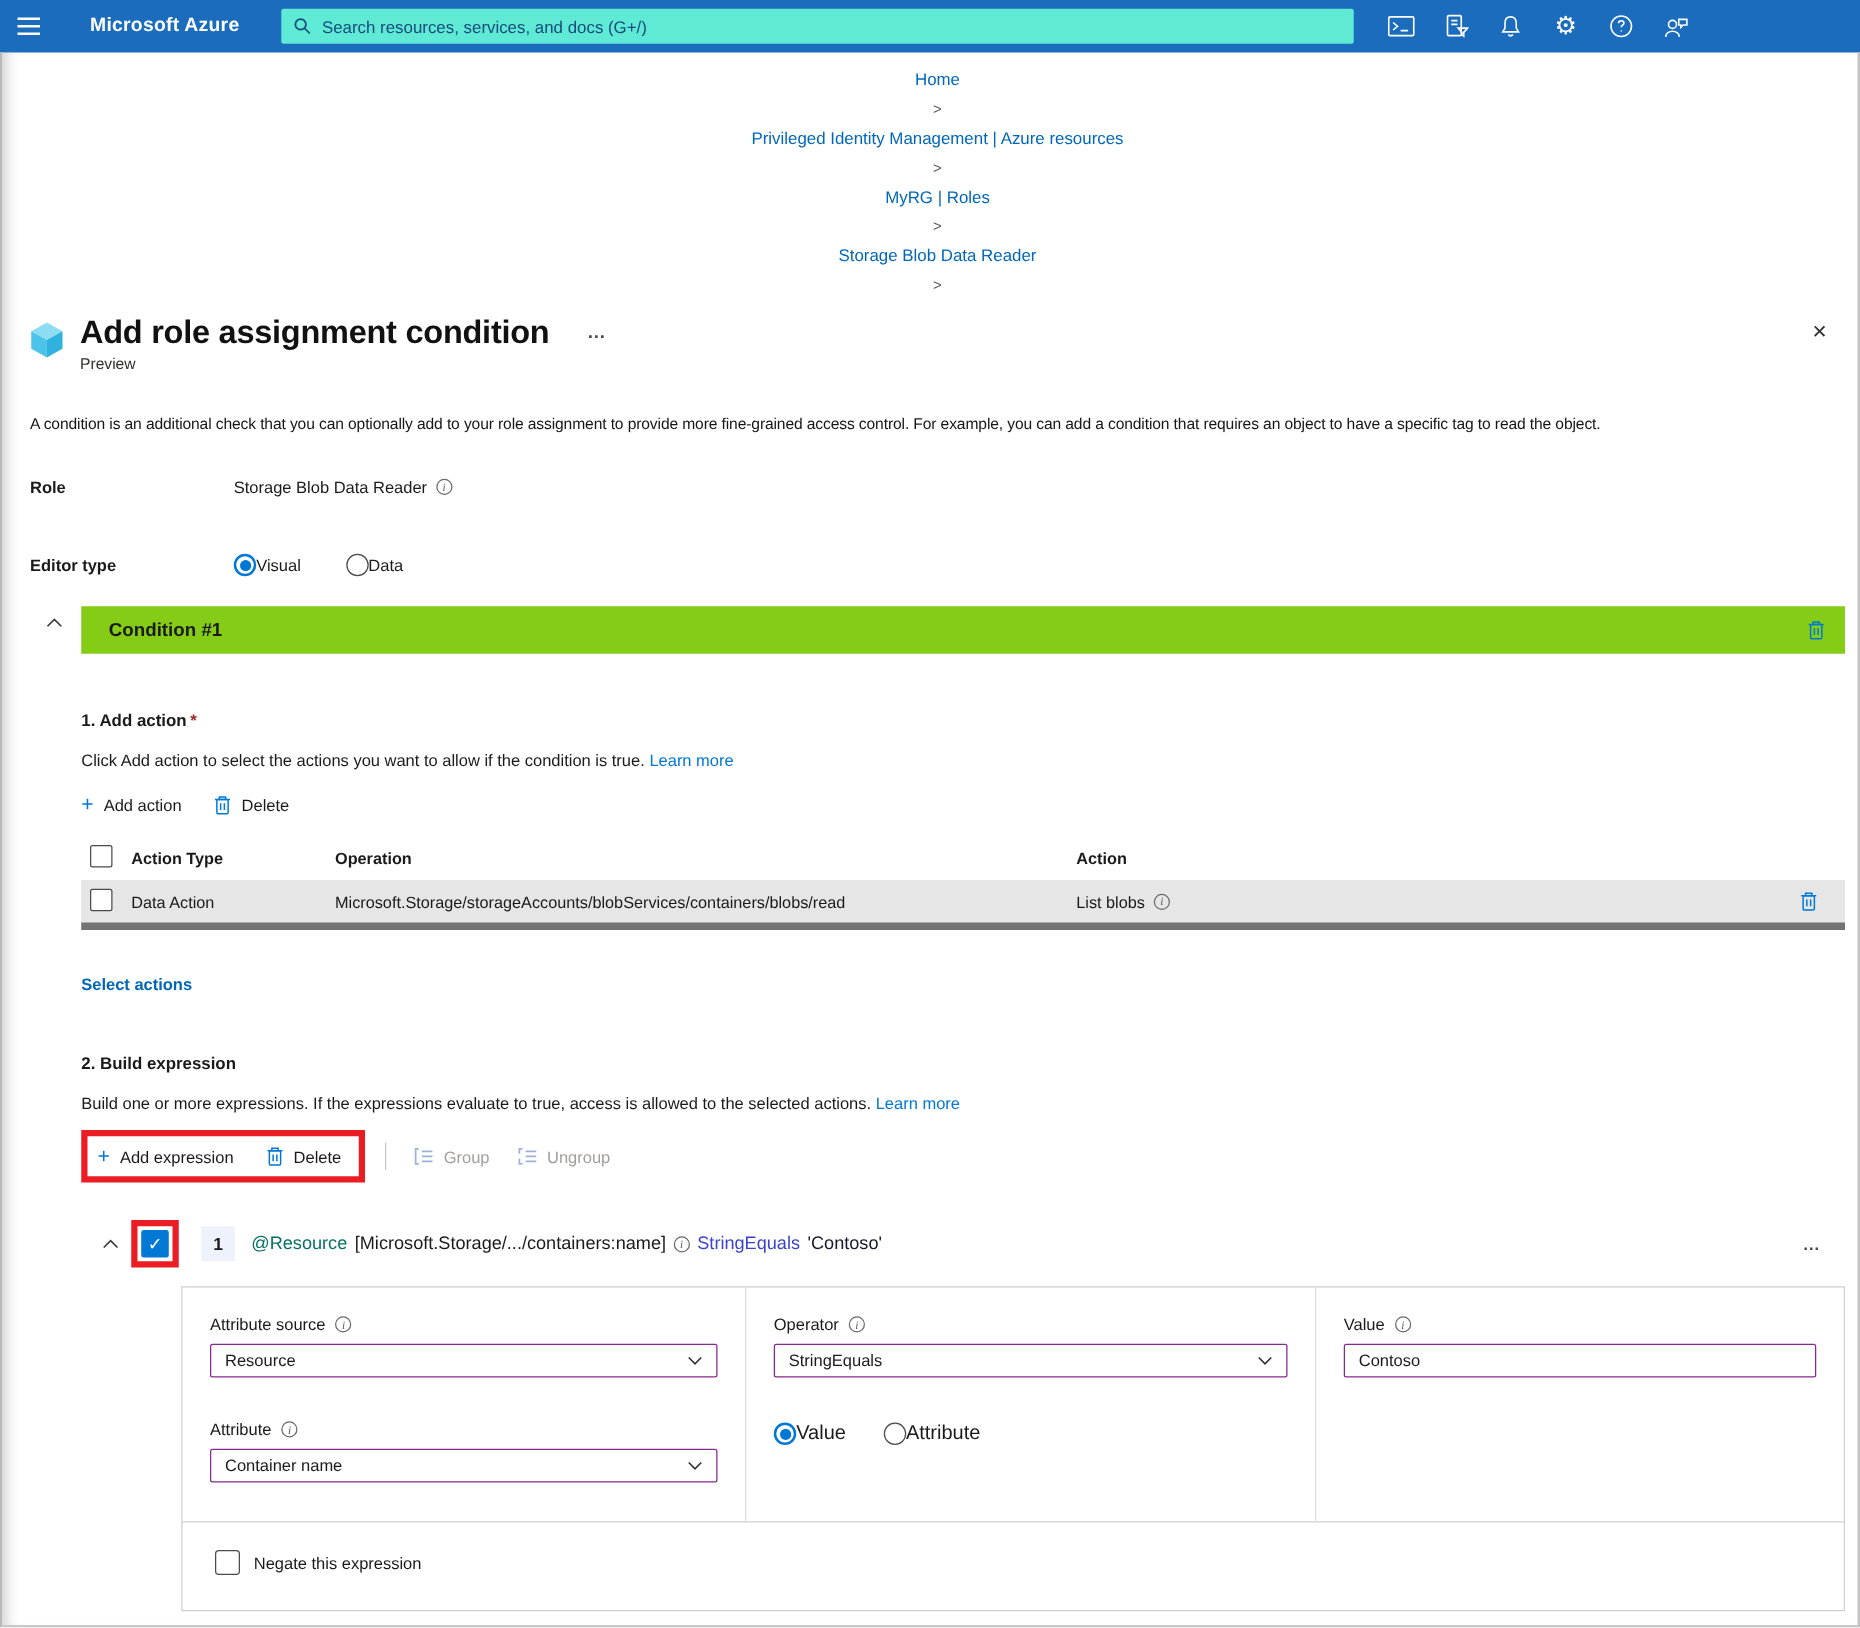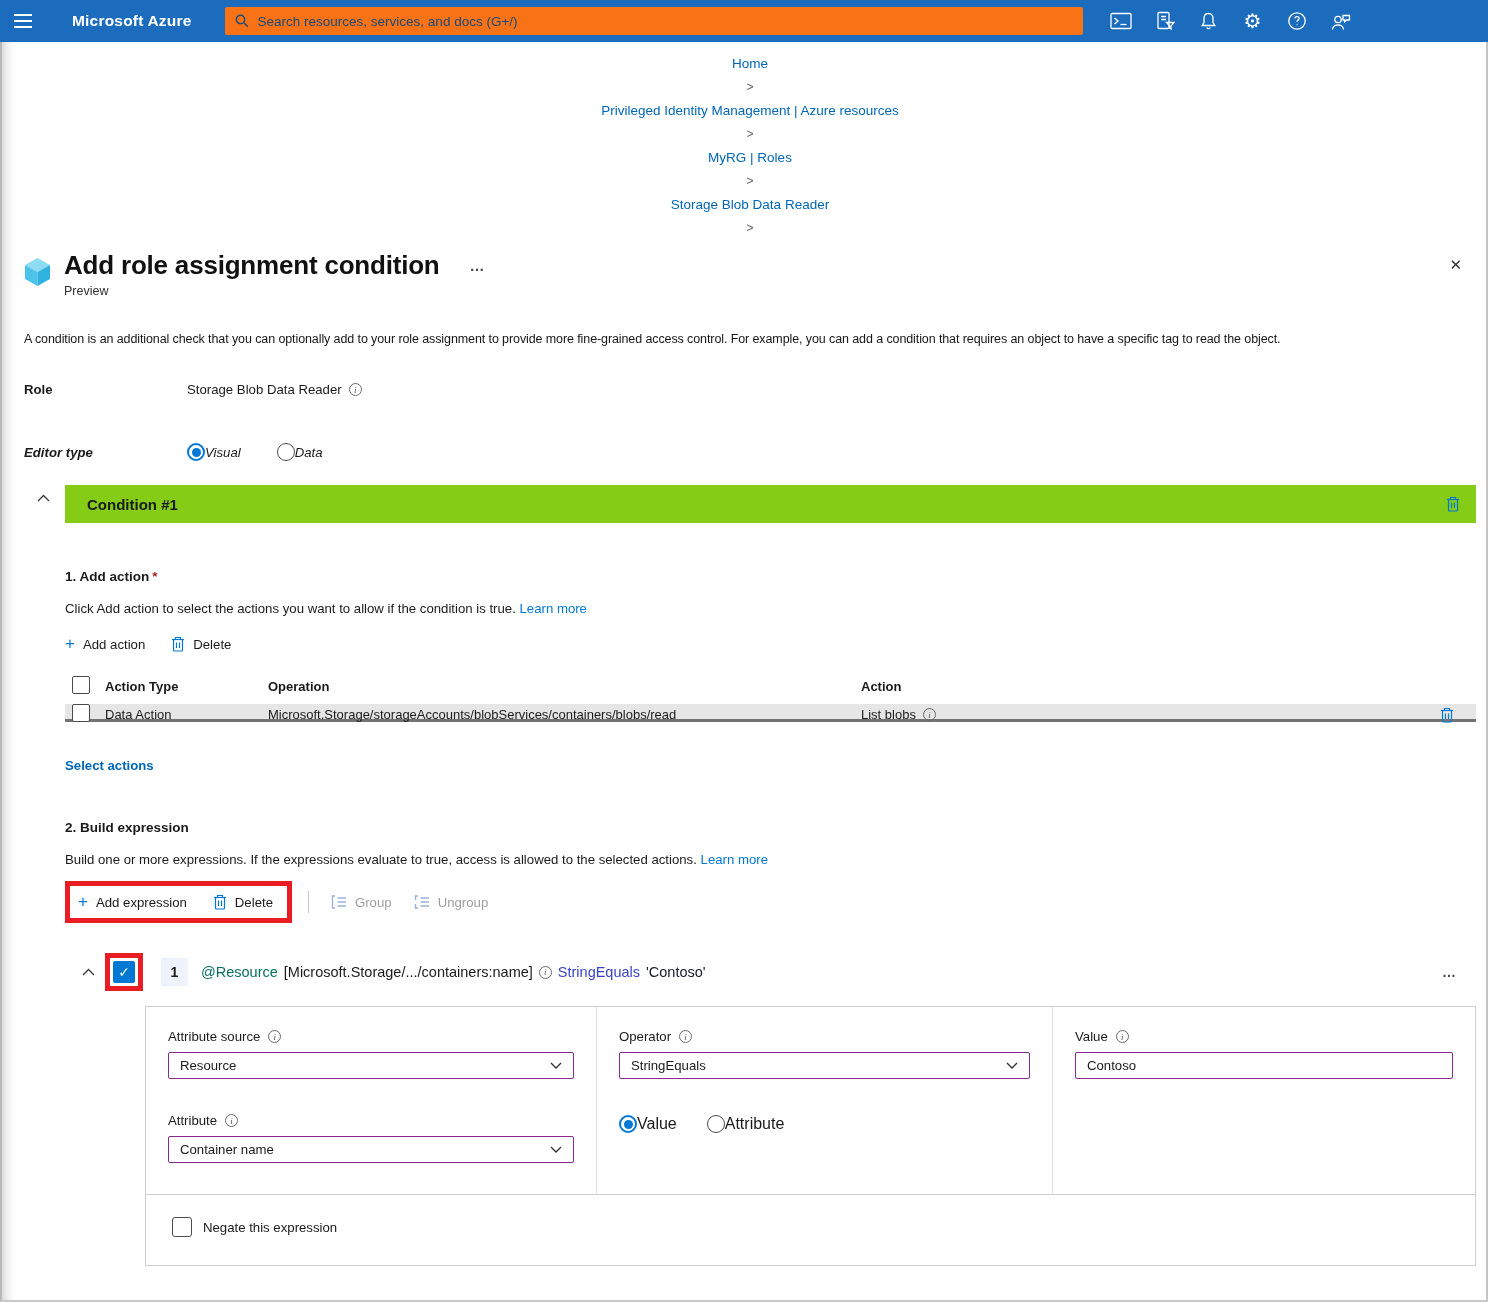--- a/index.html
+++ b/index.html
@@ -6,21 +6,21 @@
   html,body { width:1488px; }
   body {
     font-family: "Liberation Sans", sans-serif;
     color:#1a1a1a; background:#fff; width:1488px; height:1302px; overflow:hidden;
   }
   
   .topbar { height:42px; background:#1b6cbc; display:flex; align-items:center; padding:0 14px 0 12px; }
   .hamb { width:28px; height:28px; display:flex; flex-direction:column; justify-content:center; gap:4px; cursor:pointer; }
   .hamb span { display:block; width:18px; height:2px; background:#fff; margin-left:2px; }
   .brand { color:#fff; font-weight:700; font-size:15.5px; margin:0 0 0 32px; letter-spacing:.2px; cursor:pointer; }
-  .searchbox { width:858px; height:28px; background:#f97316; border-radius:2px; display:flex; align-items:center;
+  .searchbox { width:858px; height:28px; background:#5eead4; border-radius:2px; display:flex; align-items:center;
     padding:0 10px; margin-left:33px; }
   .searchbox svg { flex:0 0 auto; margin-right:9px; }
   .search-input { flex:1; border:none; outline:none; background:transparent; font-family:"Liberation Sans",sans-serif;
     font-size:13.5px; color:#174a7c; }
   .search-input::placeholder { color:#174a7c; opacity:1; }
   .topbar-icons { display:flex; align-items:center; margin-left:24px; gap:16px; }
   .tico { width:28px; height:28px; display:flex; align-items:center; justify-content:center; cursor:pointer; color:#fff; }
   .tico .gear-glyph { font-size:20px; line-height:20px; color:#fff; }
   
   .main { height:1260px; border-left:2px solid #b9b9b9; border-right:2px solid #c4c4c4; border-bottom:2px solid #c8c8c8;
@@ -35,21 +35,21 @@
   .title-block { margin-left:13px; }
   .title-row { display:flex; align-items:center; }
   .page-title { font-size:26px; font-weight:700; color:#111; letter-spacing:-.2px; }
   .title-ellipsis { margin-left:30px; color:#494949; font-weight:700; font-size:15px; letter-spacing:1px; cursor:pointer; }
   .preview-badge { font-size:12.5px; color:#323130; margin-top:3px; }
   .close-btn { position:absolute; right:14px; top:6px; font-size:15px; color:#323130; background:none; border:none; cursor:pointer; }
   
   .page-desc { margin-top:34px; font-size:12.5px; color:#161616; white-space:nowrap; overflow:hidden; letter-spacing:-.1px; }
   .field-row { display:flex; align-items:center; font-size:13.2px; }
   .field-row.role { margin-top:36px; }
-  .field-row.editor { margin-top:46px;font-style:italic; }
+  .field-row.editor { margin-top:46px; }
   .field-label { width:163px; font-weight:700; }
   .field-value { display:flex; align-items:center; gap:7px; }
   .info { display:inline-flex; width:13px; height:13px; border:1.1px solid #6a6a6a; border-radius:50%;
     font-size:9px; align-items:center; justify-content:center; color:#555; flex:0 0 auto; cursor:pointer; font-style:italic; font-family:"Liberation Serif",serif;}
   .radio-group { display:flex; align-items:center; gap:36px; }
   .radio-opt { display:flex; align-items:center; gap:0; cursor:pointer; }
   .radio { width:18px; height:18px; border:1px solid #4b4b4b; border-radius:50%; background:#fff; position:relative; flex:0 0 auto;}
   .radio.sel { border:2px solid #0078d4; }
   .radio.sel::after { content:""; position:absolute; inset:2.5px; border-radius:50%; background:#0078d4; }
   
@@ -73,21 +73,21 @@
   .tb-sep { width:1px; height:22px; background:#c8c6c4; }
   
   .cbx { width:18px; height:18px; border:1px solid #4b4b4b; border-radius:2px; background:#fff; display:inline-flex;
     align-items:center; justify-content:center; cursor:pointer; flex:0 0 auto; }
   .cbx.big { width:20px; height:20px; border-radius:3px; }
   .cbx.checked { width:22px; height:22px; background:#0078d4; border:1px solid #0078d4; color:#fff; font-size:14px; border-radius:2px;}
   
   .atable { margin-top:16px; }
   .thead, .trow { display:grid; grid-template-columns:40px 163px 593px 1fr 48px; align-items:center; }
   .thead { height:36px; font-weight:700; font-size:13px; }
-  .trow { height:18px; background:#e6e6e6; border-bottom:3px solid #737373; font-size:13px; }
+  .trow { height:40px; background:#e6e6e6; border-bottom:6px solid #737373; font-size:13px; }
   .cell-check { padding-left:7px; }
   .op-cell { display:flex; align-items:center; gap:7px; }
   .row-trash { justify-self:end; padding-right:22px; }
   .select-actions { margin-top:36px; font-size:13.2px; font-weight:700; color:#0067b8; cursor:pointer; display:inline-block;text-align:center; }
   
   .red-box { border:5px solid #ea1d25; display:inline-flex; align-items:center; }
   .expr-toolbar-row { margin-top:14px; display:flex; align-items:center; }
   .expr-toolbar-red { padding:8px 14px 8px 8px; gap:26px; }
   .expr-toolbar-rest { display:flex; align-items:center; gap:22px; margin-left:16px; }
   

